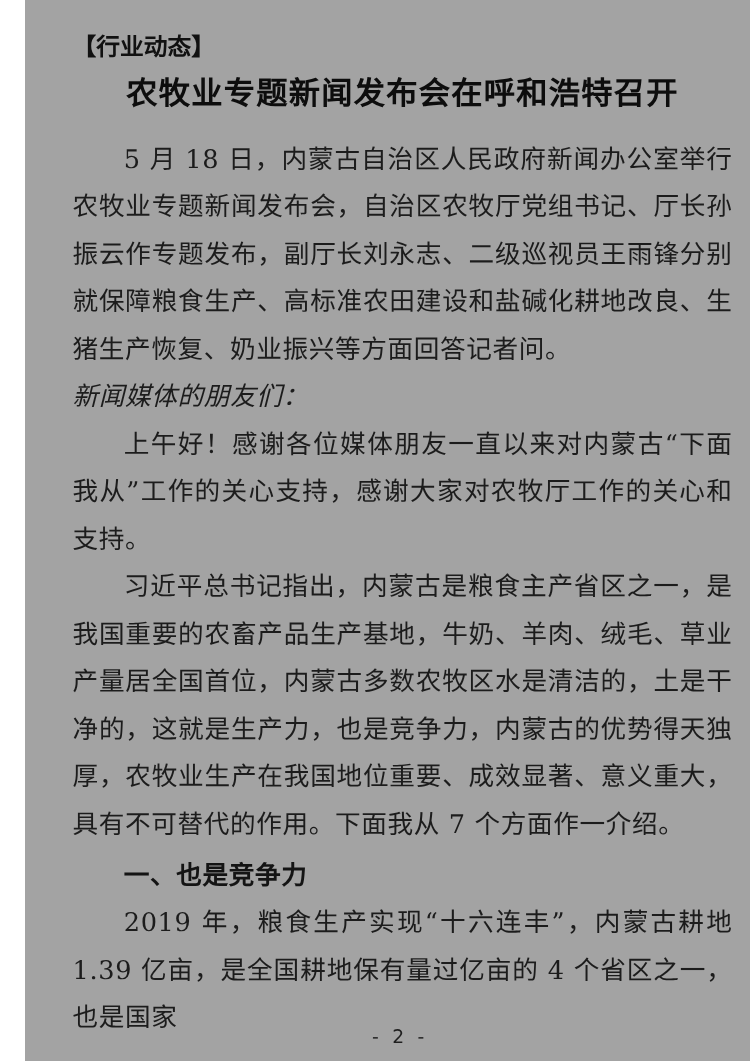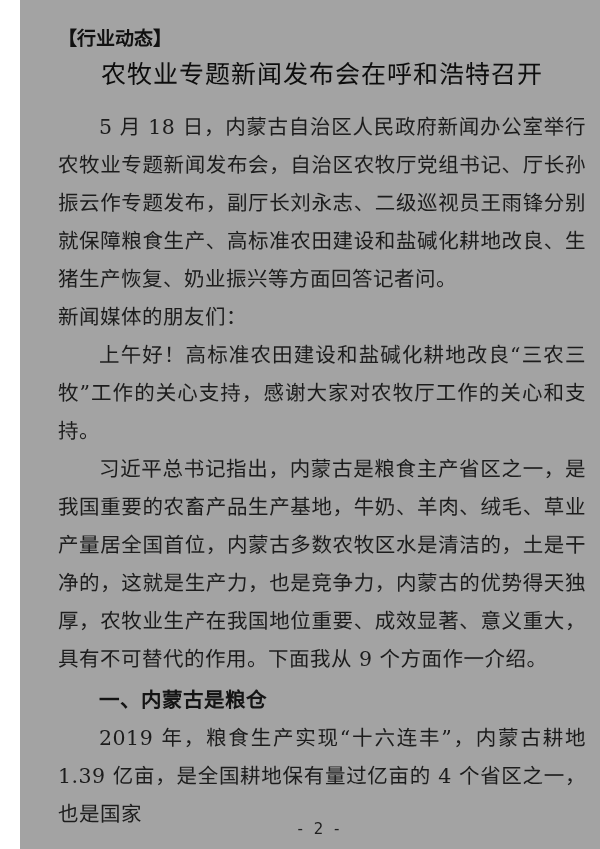--- a/index.html
+++ b/index.html
@@ -22,21 +22,21 @@
   }
   .section-tag {
     font-family: "DejaVu Sans", "Liberation Sans", sans-serif;
     font-weight: bold;
     font-size: 19px;
     line-height: 24px;
     color: #111111;
   }
   .doc-title {
     font-family: "DejaVu Serif", "Liberation Serif", serif;
-    font-weight: normal;
+    font-weight: bold;
     font-size: 25px;
     line-height: 32px;
     text-align: center;
     letter-spacing: 1px;
     margin-top: 9px;
     color: #0d0d0d;
   }
   .body-text {
     margin-top: 11px;
     font-size: 20.5px;
@@ -44,20 +44,21 @@
     text-align: justify;
     letter-spacing: 0.5px;
     color: #1c1c1c;
   }
   .para {
     margin: 0;
     text-indent: 2em;
   }
   .para.flush {
     text-indent: 0;
+    font-style: italic;
   }
   .section-heading {
     margin: 3px 0 0 0;
     text-indent: 2em;
     font-weight: bold;
     color: #141414;
   }
   .page-number {
     position: absolute;
     left: 0;
@@ -79,25 +80,25 @@
 
   <h1 class="doc-title">农牧业专题新闻发布会在呼和浩特召开</h1>
 
   <div class="body-text">
 
     <p class="para">5 月 18 日，内蒙古自治区人民政府新闻办公室举行农牧业专题新闻发布会，自治区农牧厅党组书记、厅长孙振云作专题发布，副厅长刘永志、二级巡视员王雨锋分别就保障粮食生产、高标准农田建设和盐碱化耕地改良、生猪生产恢复、奶业振兴等方面回答记者问。</p>
 
 
     <p class="para flush">新闻媒体的朋友们：</p>
 
-    <p class="para">上午好！高标准农田建设和盐碱化耕地改良“三农三牧”工作的关心支持，感谢大家对农牧厅工作的关心和支持。</p>
+    <p class="para">上午好！感谢各位媒体朋友一直以来对内蒙古“下面我从”工作的关心支持，感谢大家对农牧厅工作的关心和支持。</p>
 
-    <p class="para">习近平总书记指出，内蒙古是粮食主产省区之一，是我国重要的农畜产品生产基地，牛奶、羊肉、绒毛、草业产量居全国首位，内蒙古多数农牧区水是清洁的，土是干净的，这就是生产力，也是竞争力，内蒙古的优势得天独厚，农牧业生产在我国地位重要、成效显著、意义重大，具有不可替代的作用。下面我从 9 个方面作一介绍。</p>
+    <p class="para">习近平总书记指出，内蒙古是粮食主产省区之一，是我国重要的农畜产品生产基地，牛奶、羊肉、绒毛、草业产量居全国首位，内蒙古多数农牧区水是清洁的，土是干净的，这就是生产力，也是竞争力，内蒙古的优势得天独厚，农牧业生产在我国地位重要、成效显著、意义重大，具有不可替代的作用。下面我从 7 个方面作一介绍。</p>
 
-    <p class="para section-heading">一、内蒙古是粮仓</p>
+    <p class="para section-heading">一、也是竞争力</p>
 
     <p class="para">2019 年，粮食生产实现“十六连丰”，内蒙古耕地 1.39 亿亩，是全国耕地保有量过亿亩的 4 个省区之一，也是国家</p>
 
   </div>
 
   <div class="page-number">- 2 -</div>
 
 </div>
 
 </body></html>

